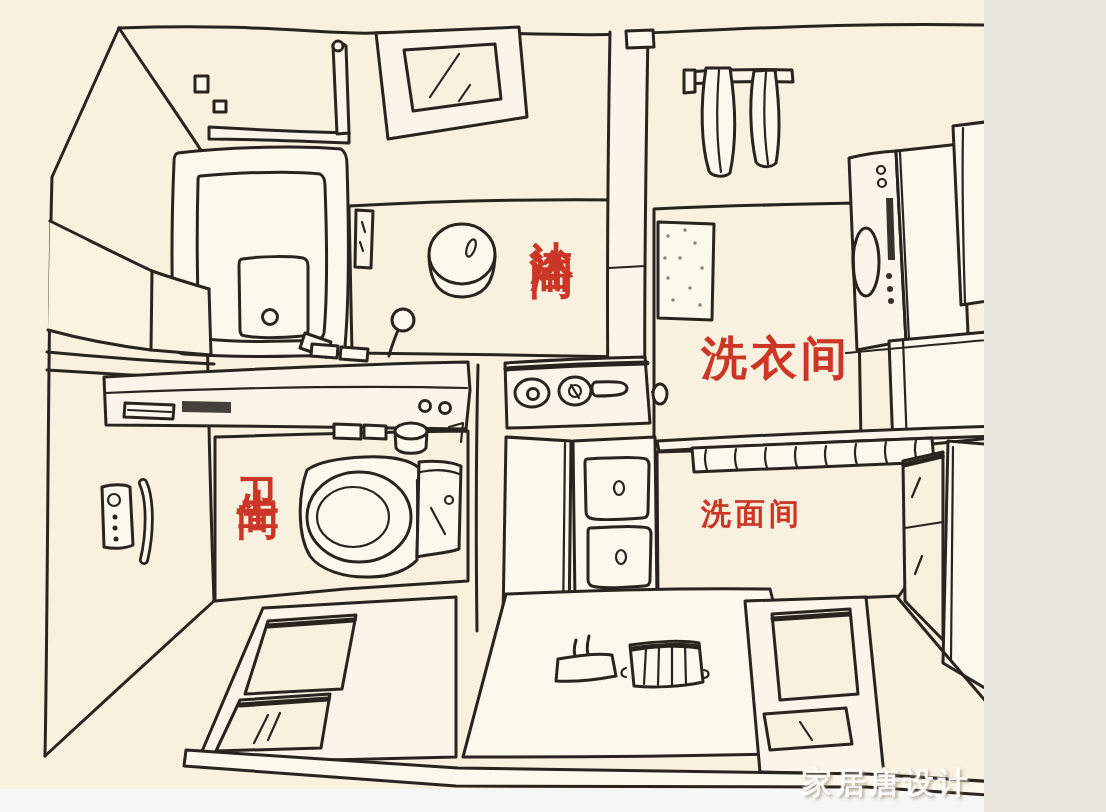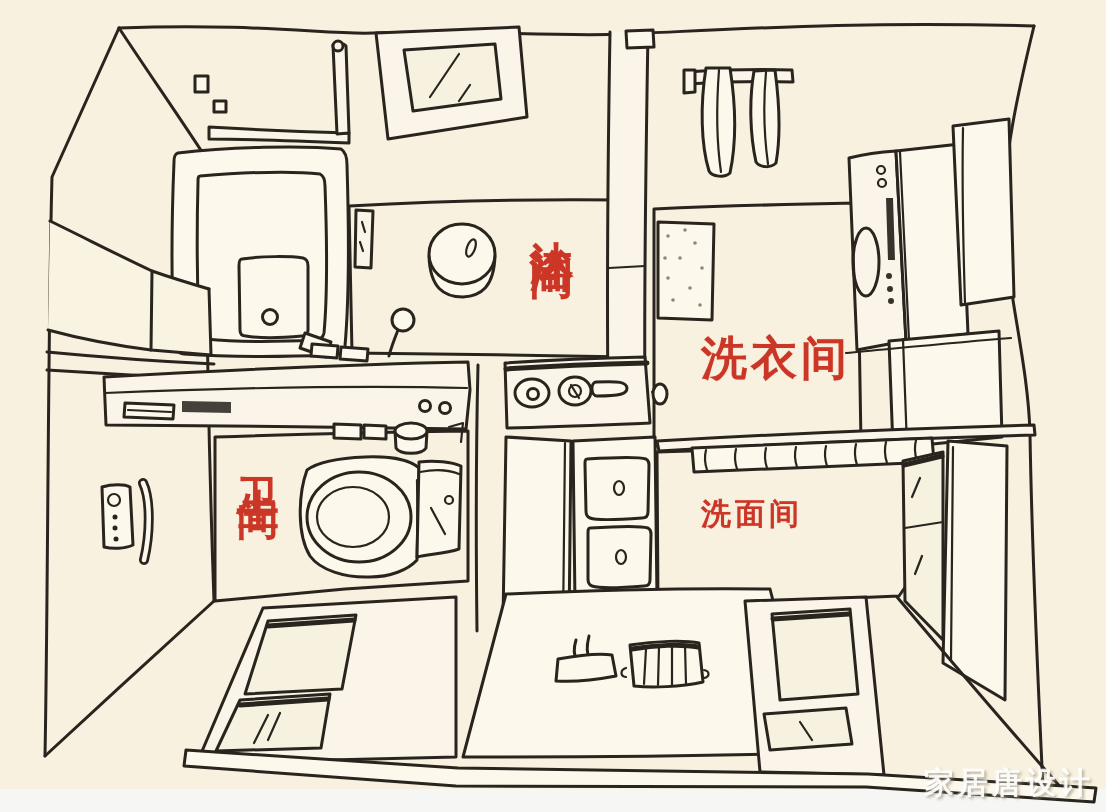--- a/index.html
+++ b/index.html
@@ -1,16 +1,16 @@
 <!DOCTYPE html>
 <html><head>
 <meta charset="utf-8">
 <style>
   html,body{margin:0;padding:0;background:#e9e6de;}
-  .scene{position:relative;width:1106px;height:812px;background:#f8f1df;overflow:hidden;
+  .scene{position:relative;width:984px;height:812px;background:#f8f1df;overflow:hidden;
          font-family:"DejaVu Sans","Liberation Sans",sans-serif;}
   .scene svg{position:absolute;left:0;top:0;}
   .s{stroke:#29251e;stroke-width:3;fill:none;stroke-linecap:round;stroke-linejoin:round;}
   .thin{stroke-width:2.2;}
   .thick{stroke-width:5;}
   .f{fill:#fcf8ec;stroke:#29251e;stroke-width:3;stroke-linecap:round;stroke-linejoin:round;}
   .f2{fill:#faf5e8;stroke:#29251e;stroke-width:3;stroke-linecap:round;stroke-linejoin:round;}
   .glass{fill:#f7f1e0;stroke:#29251e;stroke-width:3;stroke-linejoin:round;}
   .room-label{position:absolute;color:#cb3627;font-weight:bold;line-height:1.02;
               text-shadow:0 0 1px rgba(203,54,39,.35);}

